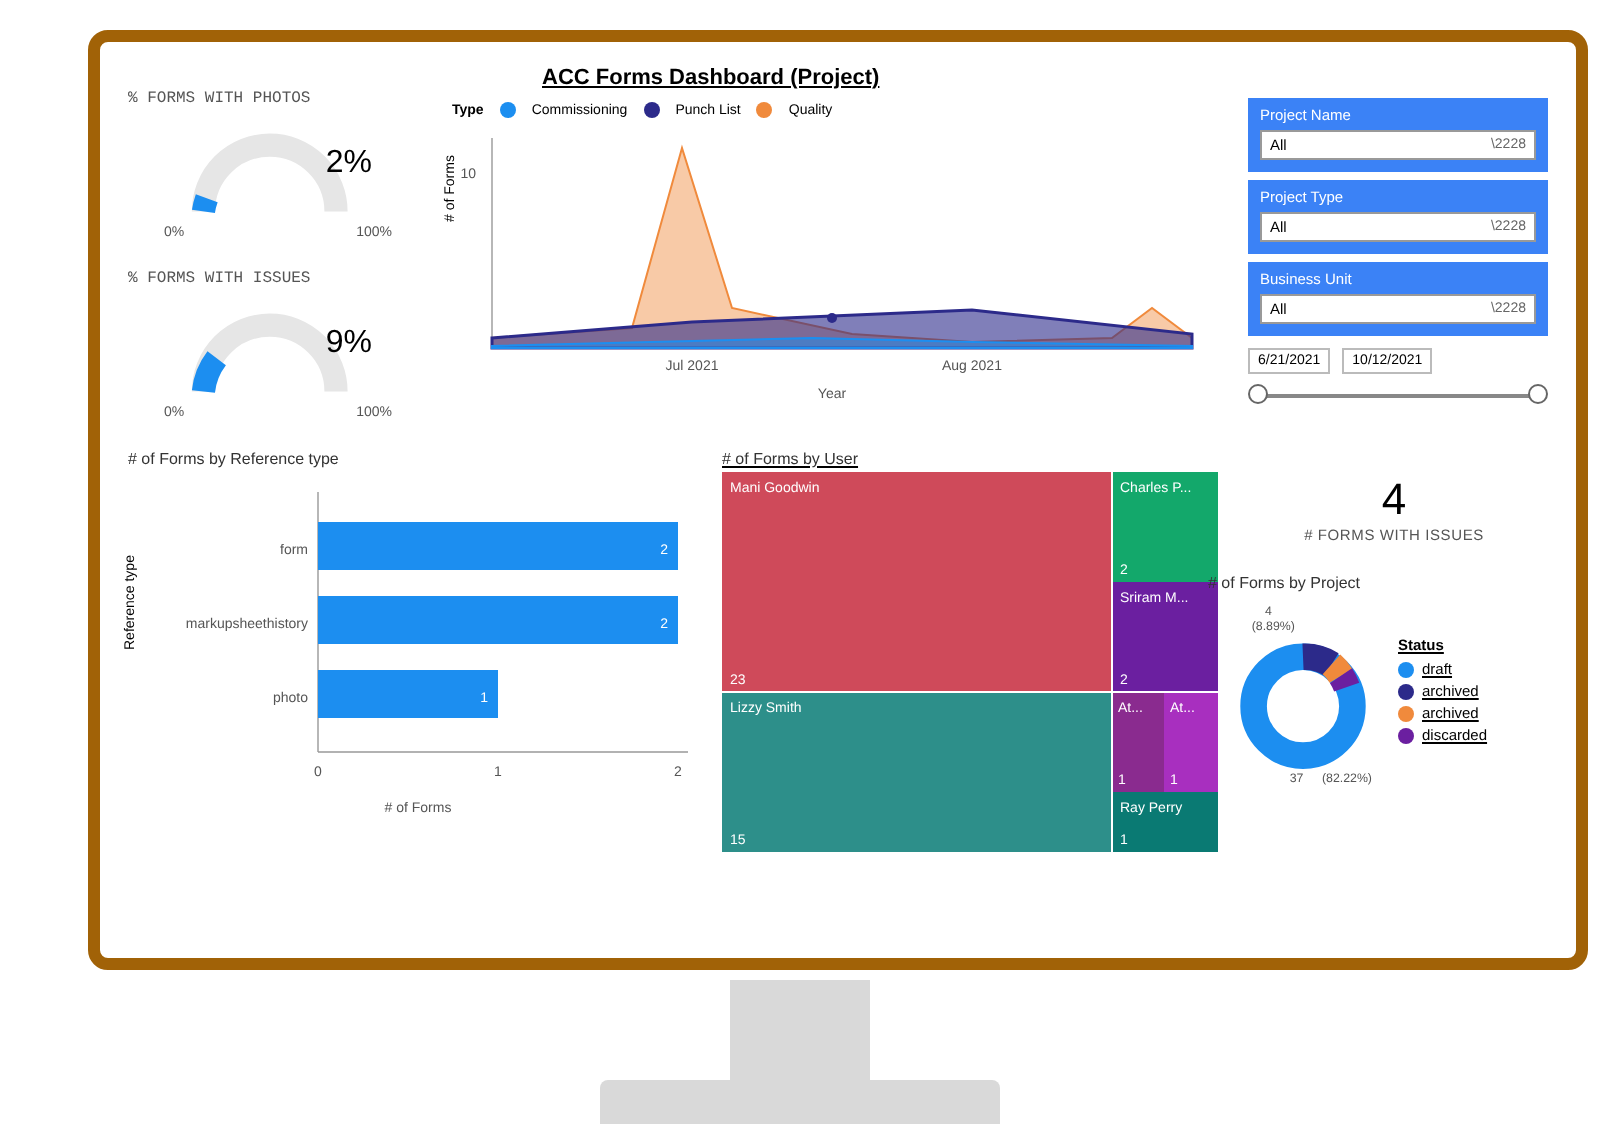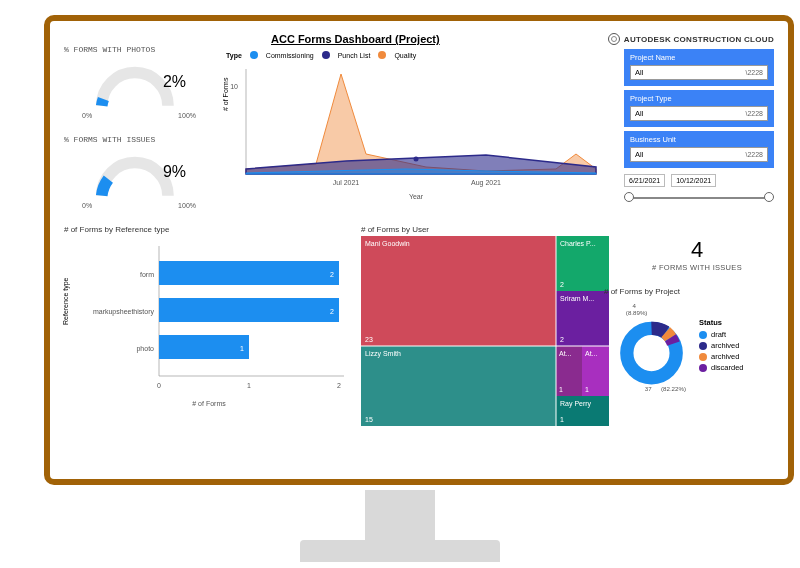--- a/index.html
+++ b/index.html
@@ -44,51 +44,47 @@
   .slider-track{position:absolute;left:4px;right:4px;top:6px;height:2px;background:#888;}
   .slider-knob{position:absolute;top:1px;width:10px;height:10px;border:1px solid #666;border-radius:50%;background:#fff;}
 
   
   .ref-block{position:absolute;left:8px;top:198px;width:290px;height:200px;}
   .ref-svg{width:100%;height:160px;}
   .ref-ylab{position:absolute;left:-2px;top:100px;font-size:7px;transform:rotate(-90deg);transform-origin:left top;}
   .ref-xlab{text-align:center;font-size:7px;color:#555;}
 
   
-  .tree-block{position:absolute;left:305px;top:198px;width:248px;height:210px;}
+  .tree-block{position:absolute;left:305px;top:198px;width:248px;height:210px;text-decoration:underline;}
   .tree-svg{width:100%;height:190px;}
   .tlabel{font-size:7px;fill:#fff;}
   .tval{font-size:7px;fill:#fff;}
 
   
   .kpi-block{position:absolute;right:20px;top:210px;width:130px;text-align:center;}
   .kpi-num{font-size:22px;font-weight:300;}
   .kpi-lab{font-size:7.5px;color:#555;letter-spacing:.3px;}
 
   
   .donut-block{position:absolute;right:8px;top:260px;width:170px;height:150px;}
   .donut-svg{width:95px;height:95px;float:left;}
-  .donut-legend{float:left;font-size:7.5px;margin-top:20px;}
+  .donut-legend{float:left;font-size:7.5px;margin-top:20px;text-decoration:underline;}
   .donut-legend div{display:flex;align-items:center;gap:4px;margin-bottom:2px;}
   .dsw{width:8px;height:8px;border-radius:50%;}
   .donut-ann{font-size:6.5px;fill:#555;}
 </style>
 </head>
 <body>
 
 <div class="stand-neck"></div>
 <div class="stand-base"></div>
 <div class="monitor">
  <div class="screen">
 
   <div class="header-title">ACC Forms Dashboard (Project)</div>
-  <div class="brand">
-    <span class="logo"></span>
-    <span>AUTODESK CONSTRUCTION CLOUD</span>
-  </div>
 
   <div class="gauge-block" style="top:18px;">
     <div class="gauge-title">% FORMS WITH PHOTOS</div>
     <svg class="gauge-svg" viewBox="0 0 150 70">
       <path d="M30 60 A40 40 0 0 1 110 60" fill="none" stroke="#e6e6e6" stroke-width="14"></path>
       <path d="M30 60 A40 40 0 0 1 32 52" fill="none" stroke="#1c8ef0" stroke-width="14"></path>
     </svg>
     <div class="gauge-value">2%</div>
     <div class="gauge-ticks">
           <span>0%</span>

